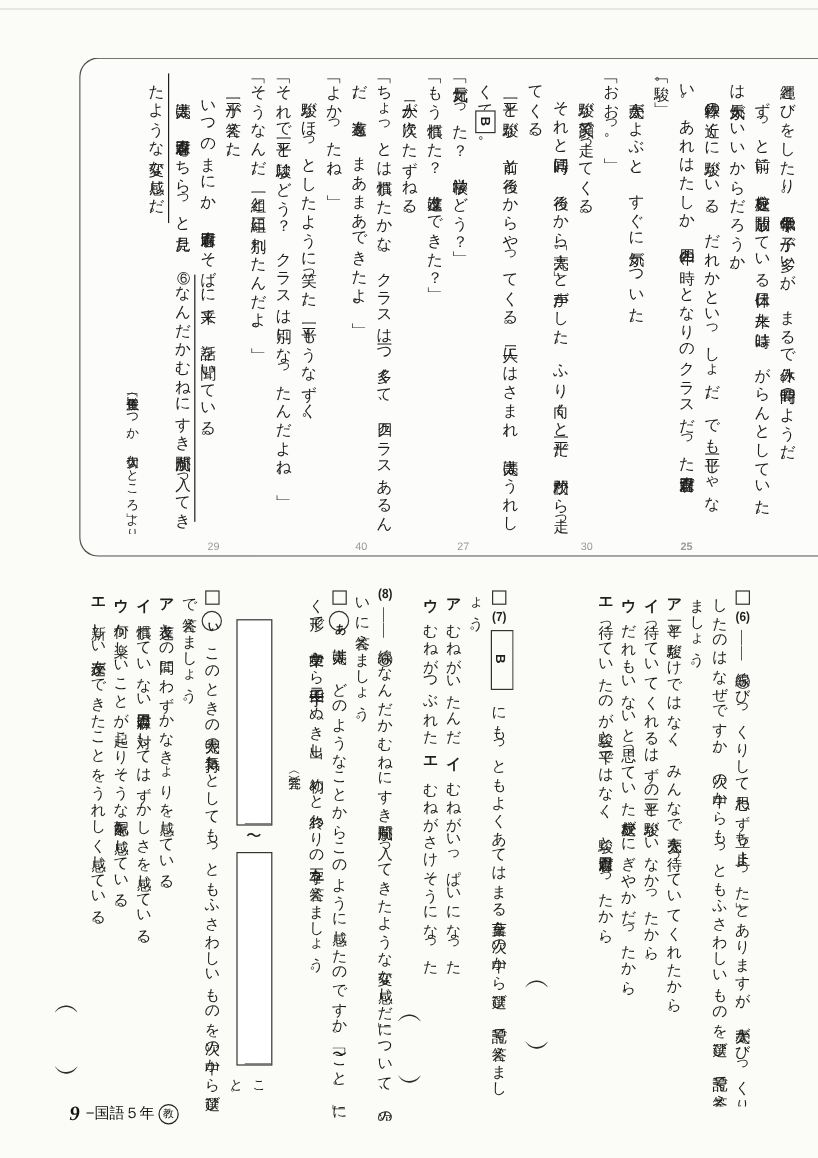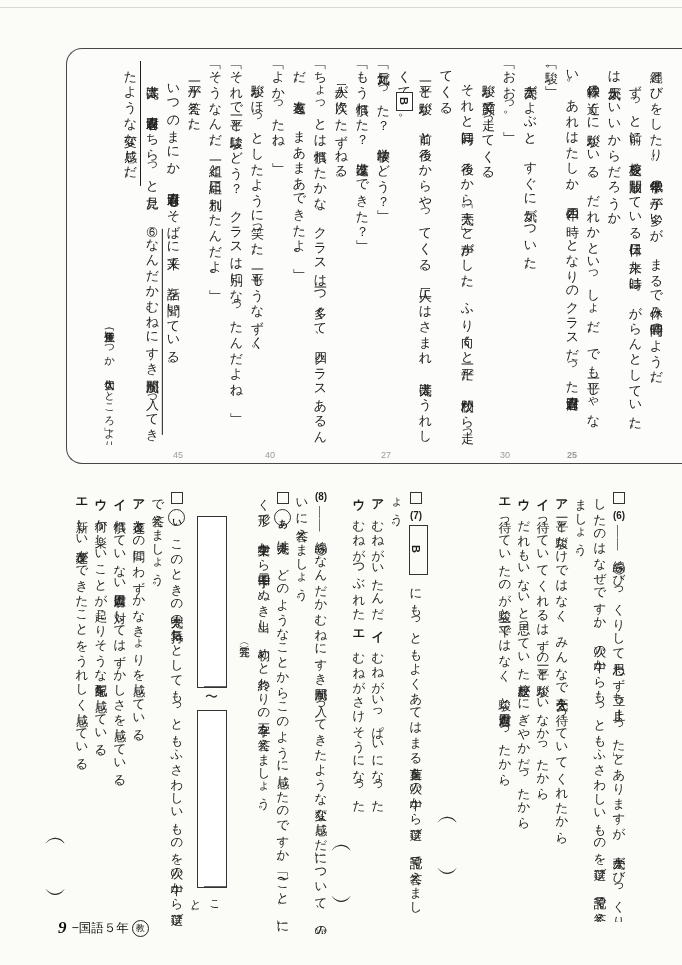--- a/index.html
+++ b/index.html
@@ -91,24 +91,24 @@
       <p>　駿がほっとしたように笑った。一平もうなずく。</p>
       <p>「それで一平と駿はどう？　クラスは別になったんだよね。」</p>
       <p>「そうなんだ。一組と三組に別れたんだよ。」</p>
       <p>　一平が答えた。</p>
       <p>　いつのまにか、森田君もそばに来て、話を聞いている。</p>
       <p>
         <span>　亮太は、森田君をちらっと見た。</span><span class="m6">⑥</span><span class="u6">なんだかむねにすき間風が入ってきたような変な感じだ。</span>
       </p>
       <p class="src">〈魚住直子「いつか、大切なところ」より〉</p>
     </div>
-    <span class="lnum" style="left:106px;">45</span>
-    <span class="lnum" style="left:198px;">40</span>
+    <span class="lnum" style="left:106px;">29</span>
+    <span class="lnum" style="left:229px;">40</span>
     <span class="lnum" style="left:314px;">27</span>
-    <span class="lnum" style="left:417px;margin-left:16px;">30</span>
+    <span class="lnum" style="left:417px;">30</span>
     <span class="lnum" style="left:500px;font-weight:bold;">25</span>
   </div>
 
   <div class="qblock" id="q6">
     <p class="qhead">
       <span class="chk"></span><span class="qnum">(6)</span><span>――線⑤「びっくりして思わず立ち止まった」とありますが、亮太がびっくりしたのはなぜですか。次の中からもっともふさわしいものを選び、記号で答えましょう。</span>
     </p>
     <p class="opt">
       <span class="optlabel">ア</span><span>一平と駿だけではなく、みんなで亮太を待っていてくれたから。</span>
     </p>

